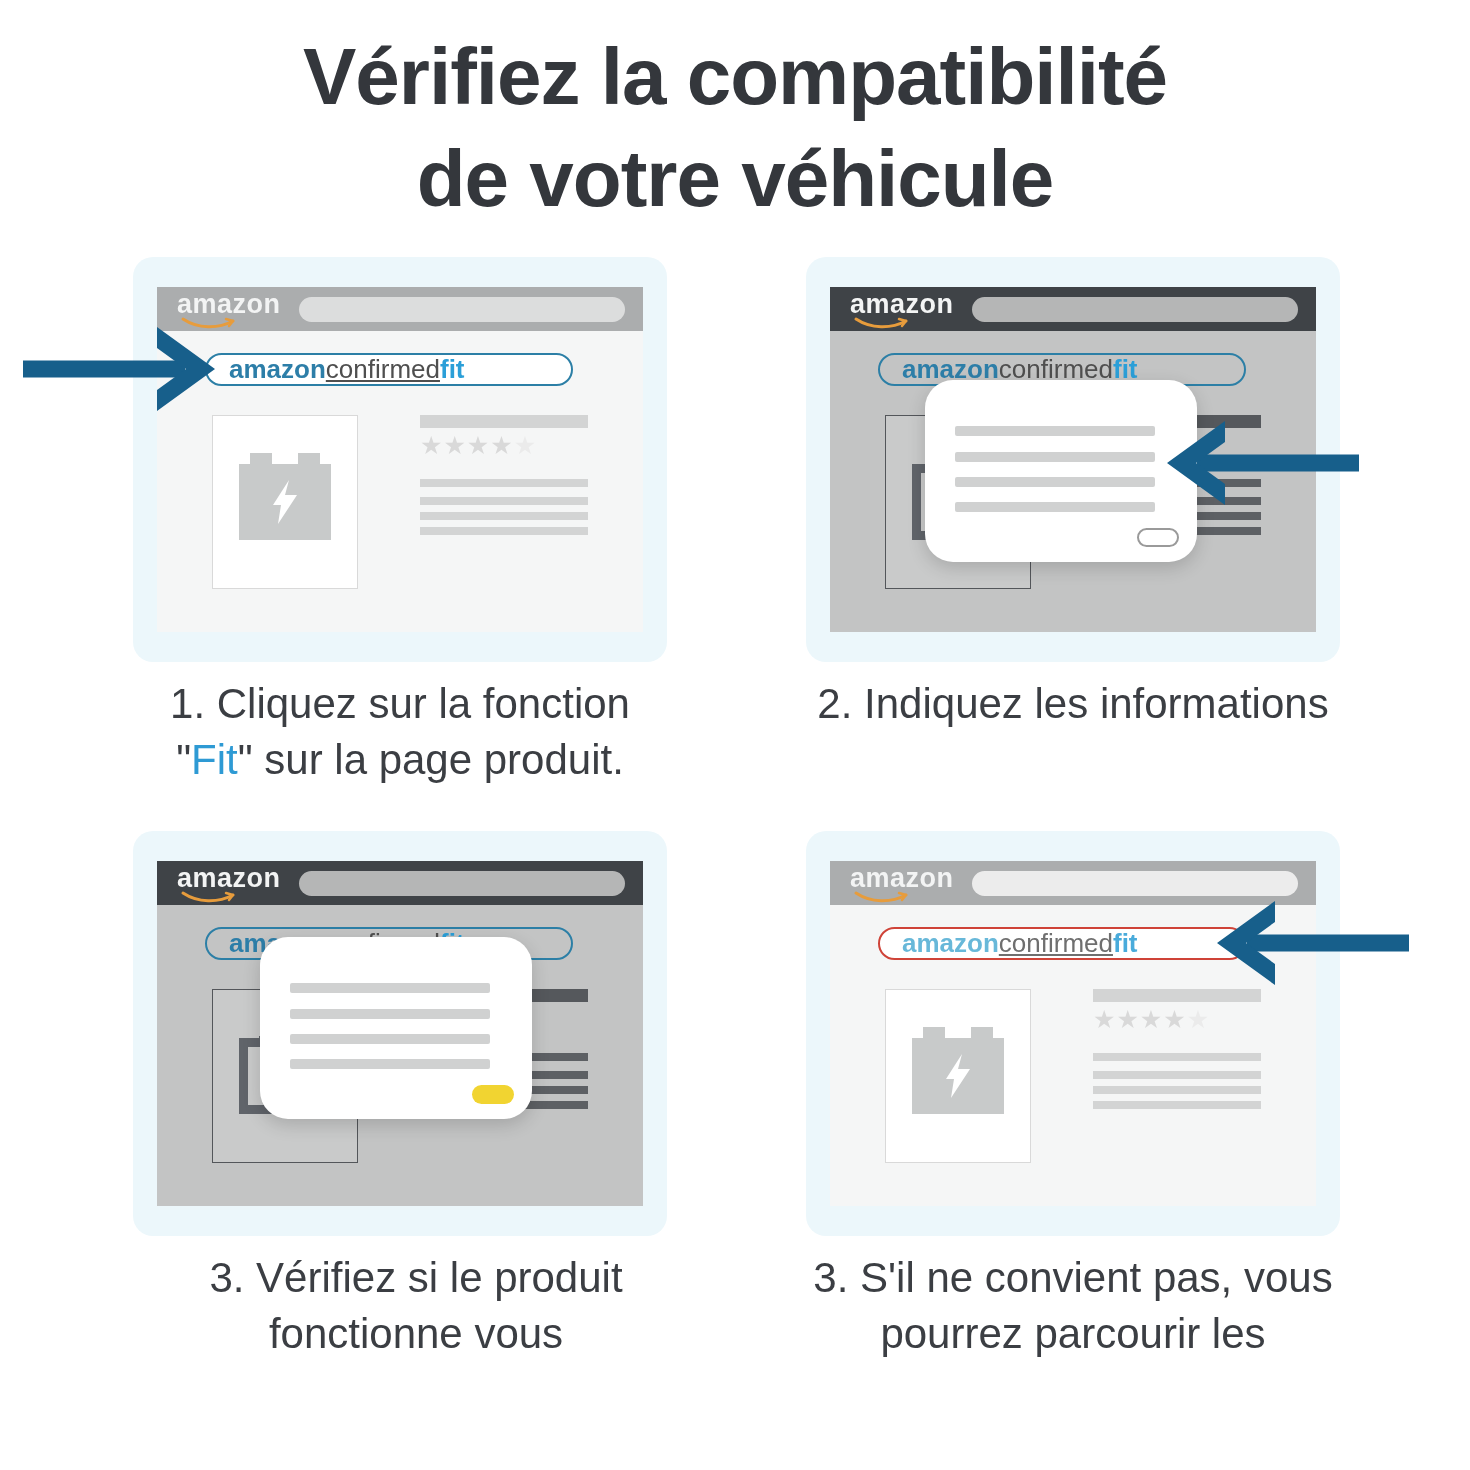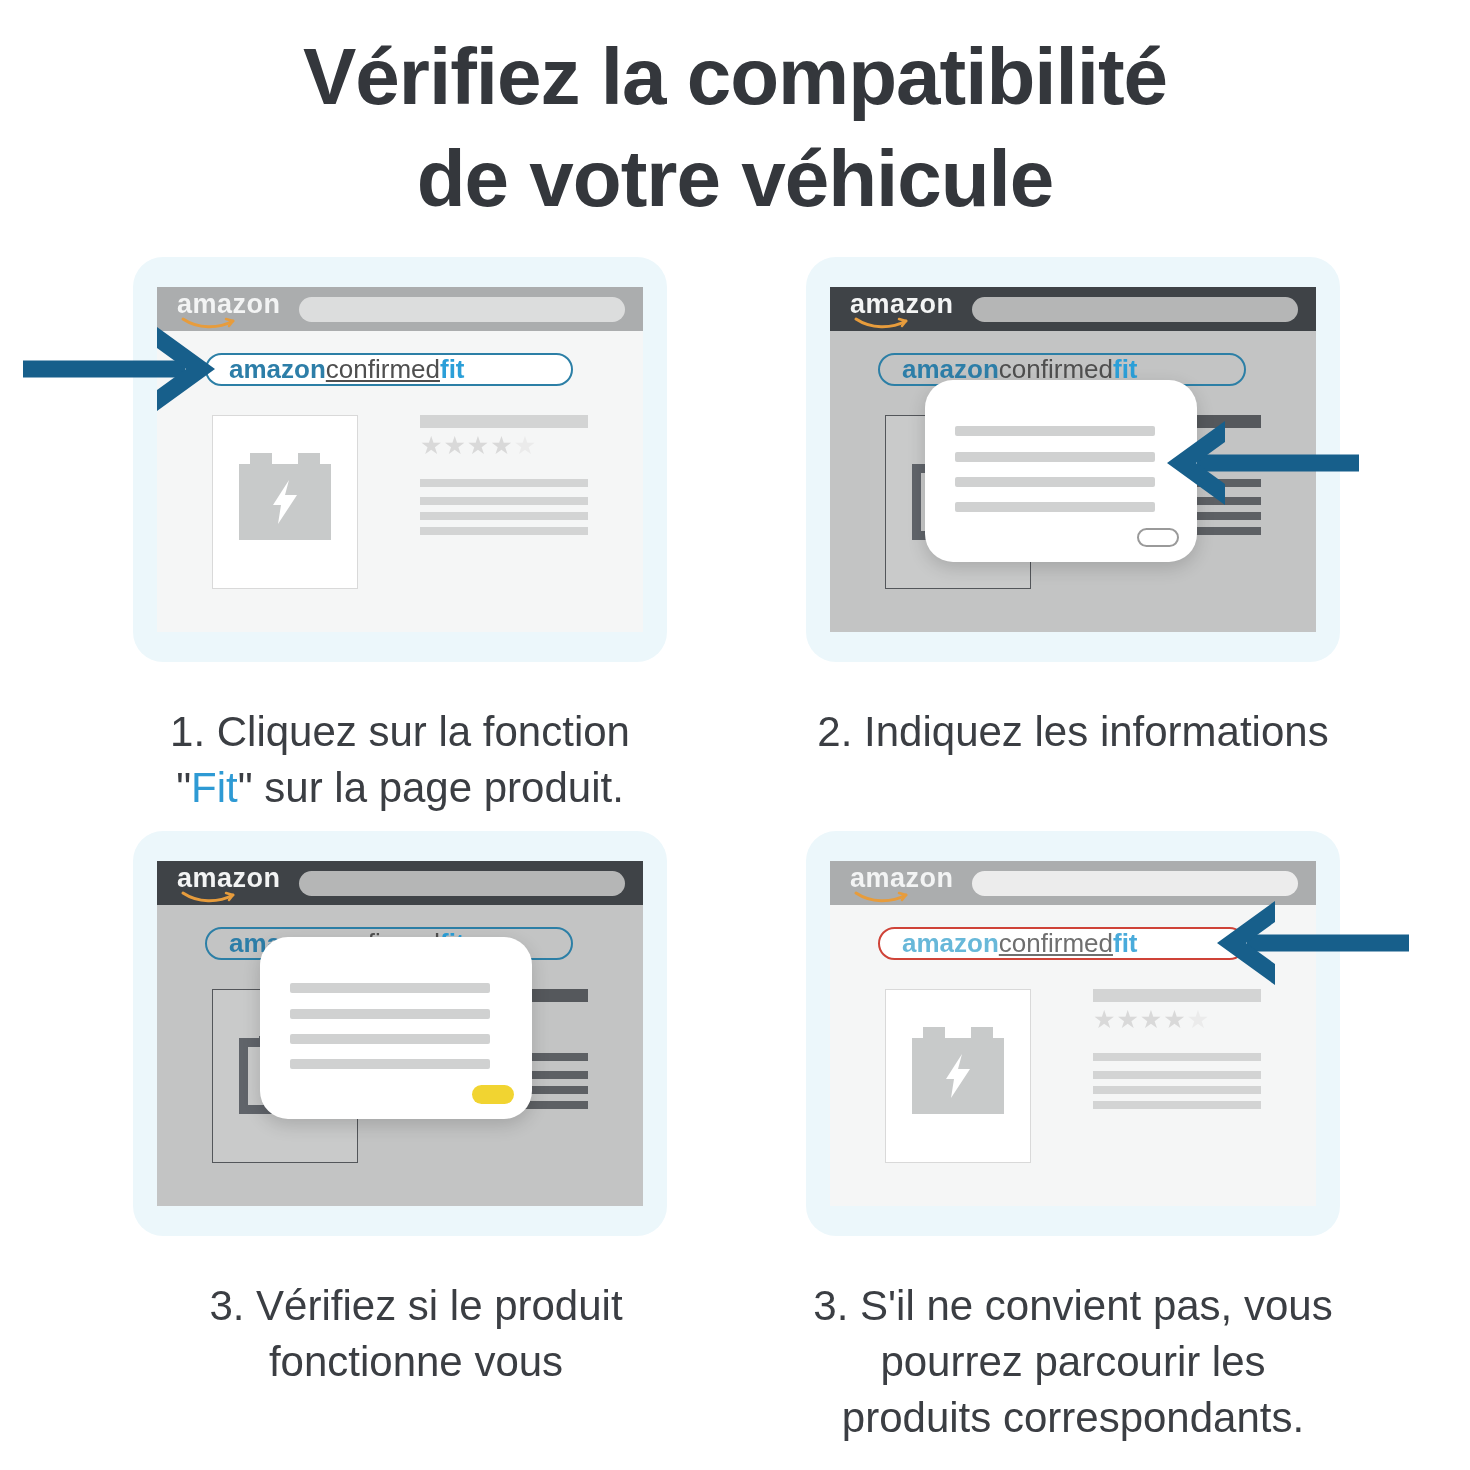--- a/index.html
+++ b/index.html
@@ -10,21 +10,21 @@
   }
   
   .page-title{
     position:absolute;left:0;top:26px;width:1470px;
     text-align:center;font-size:80px;font-weight:bold;
     line-height:102px;color:#34373c;letter-spacing:-1px;
   }
   
   .card{
     position:absolute;width:534px;height:405px;
-    background:#ecf7fb;border-radius:30px;
+    background:#ecf7fb;border-radius:20px;
   }
   #card1{left:133px;top:257px}
   #card2{left:806px;top:257px}
   #card3{left:133px;top:831px}
   #card4{left:806px;top:831px}
 
   .browser{position:absolute;left:24px;top:30px;width:486px;height:345px;}
   .b-header{position:absolute;left:0;top:0;width:486px;height:44px;background:#abadae;}
   .dark .b-header{background:#3f4347;}
   .logo{position:absolute;left:20px;top:4px;width:100px;height:38px;}
@@ -90,21 +90,21 @@
 
   
   .arrow{position:absolute;}
   #arrow1{left:23px;top:327px;}
   #arrow2{left:1167px;top:421px;}
   #arrow4{left:1217px;top:901px;}
 
   
   .caption{
     position:absolute;text-align:center;
-    font-size:42px;line-height:56px;color:#3b3e43;margin-top:28px;
+    font-size:42px;line-height:56px;color:#3b3e43;
   }
   #cap1{left:80px;top:676px;width:640px;}
   #cap2{left:733px;top:676px;width:680px;}
   #cap3{left:96px;top:1250px;width:640px;}
   #cap4{left:733px;top:1250px;width:680px;}
   .fit-blue{color:#2e9ad4;}
 </style>
 </head>
 <body>
 
@@ -297,14 +297,13 @@
 <div class="caption" id="cap2">
   <div>2. Indiquez les informations</div>
 </div>
 <div class="caption" id="cap3">
   <div>3. Vérifiez si le produit</div>
   <div>fonctionne vous</div>
 </div>
 <div class="caption" id="cap4">
   <div>3. S'il ne convient pas, vous</div>
   <div>pourrez parcourir les</div>
-  <div>produits correspondants.</div>
 </div>
 
 </body></html>

